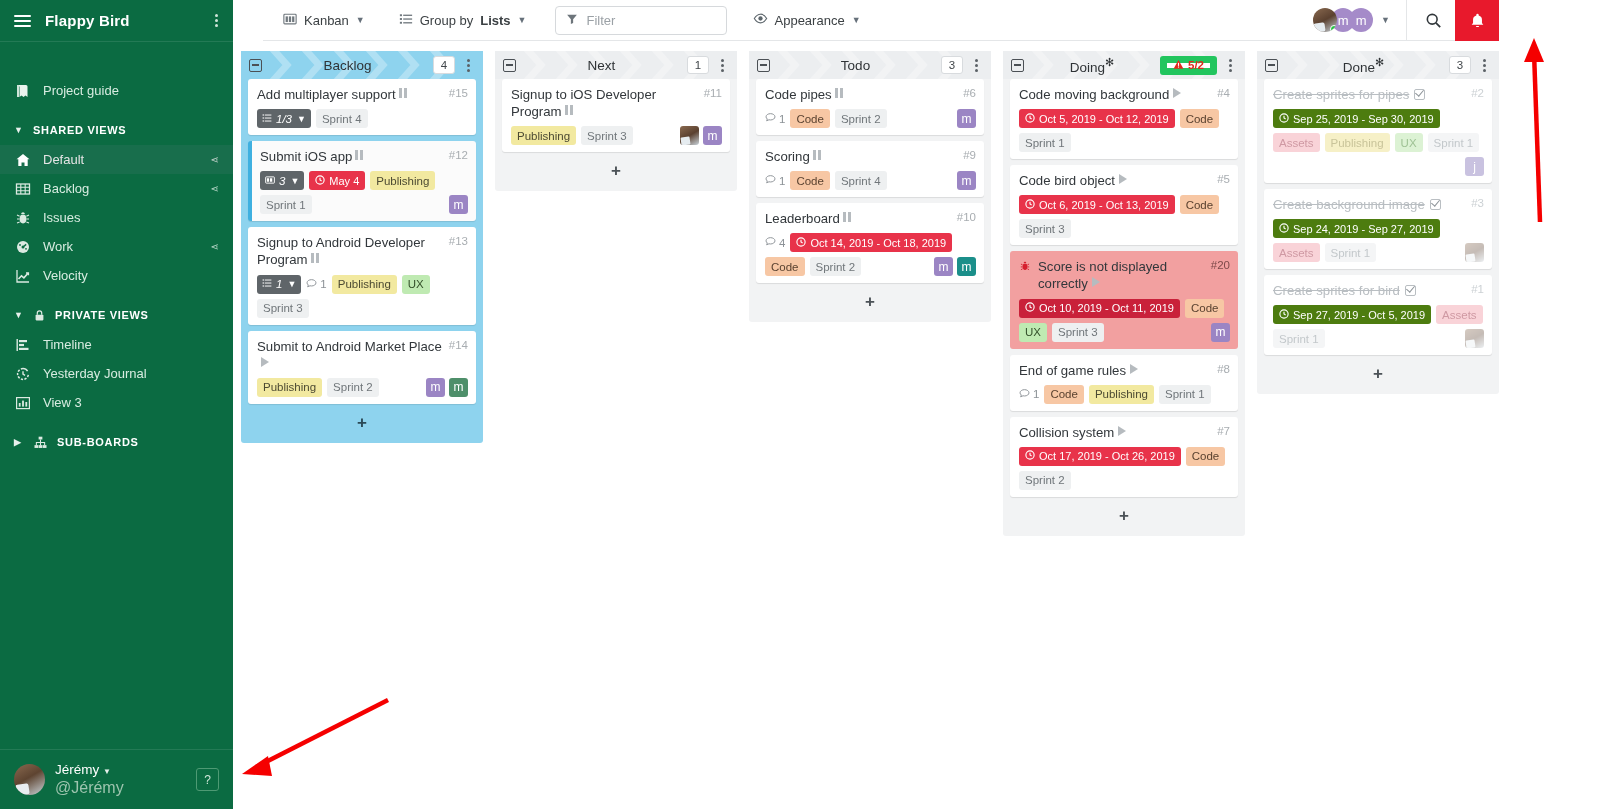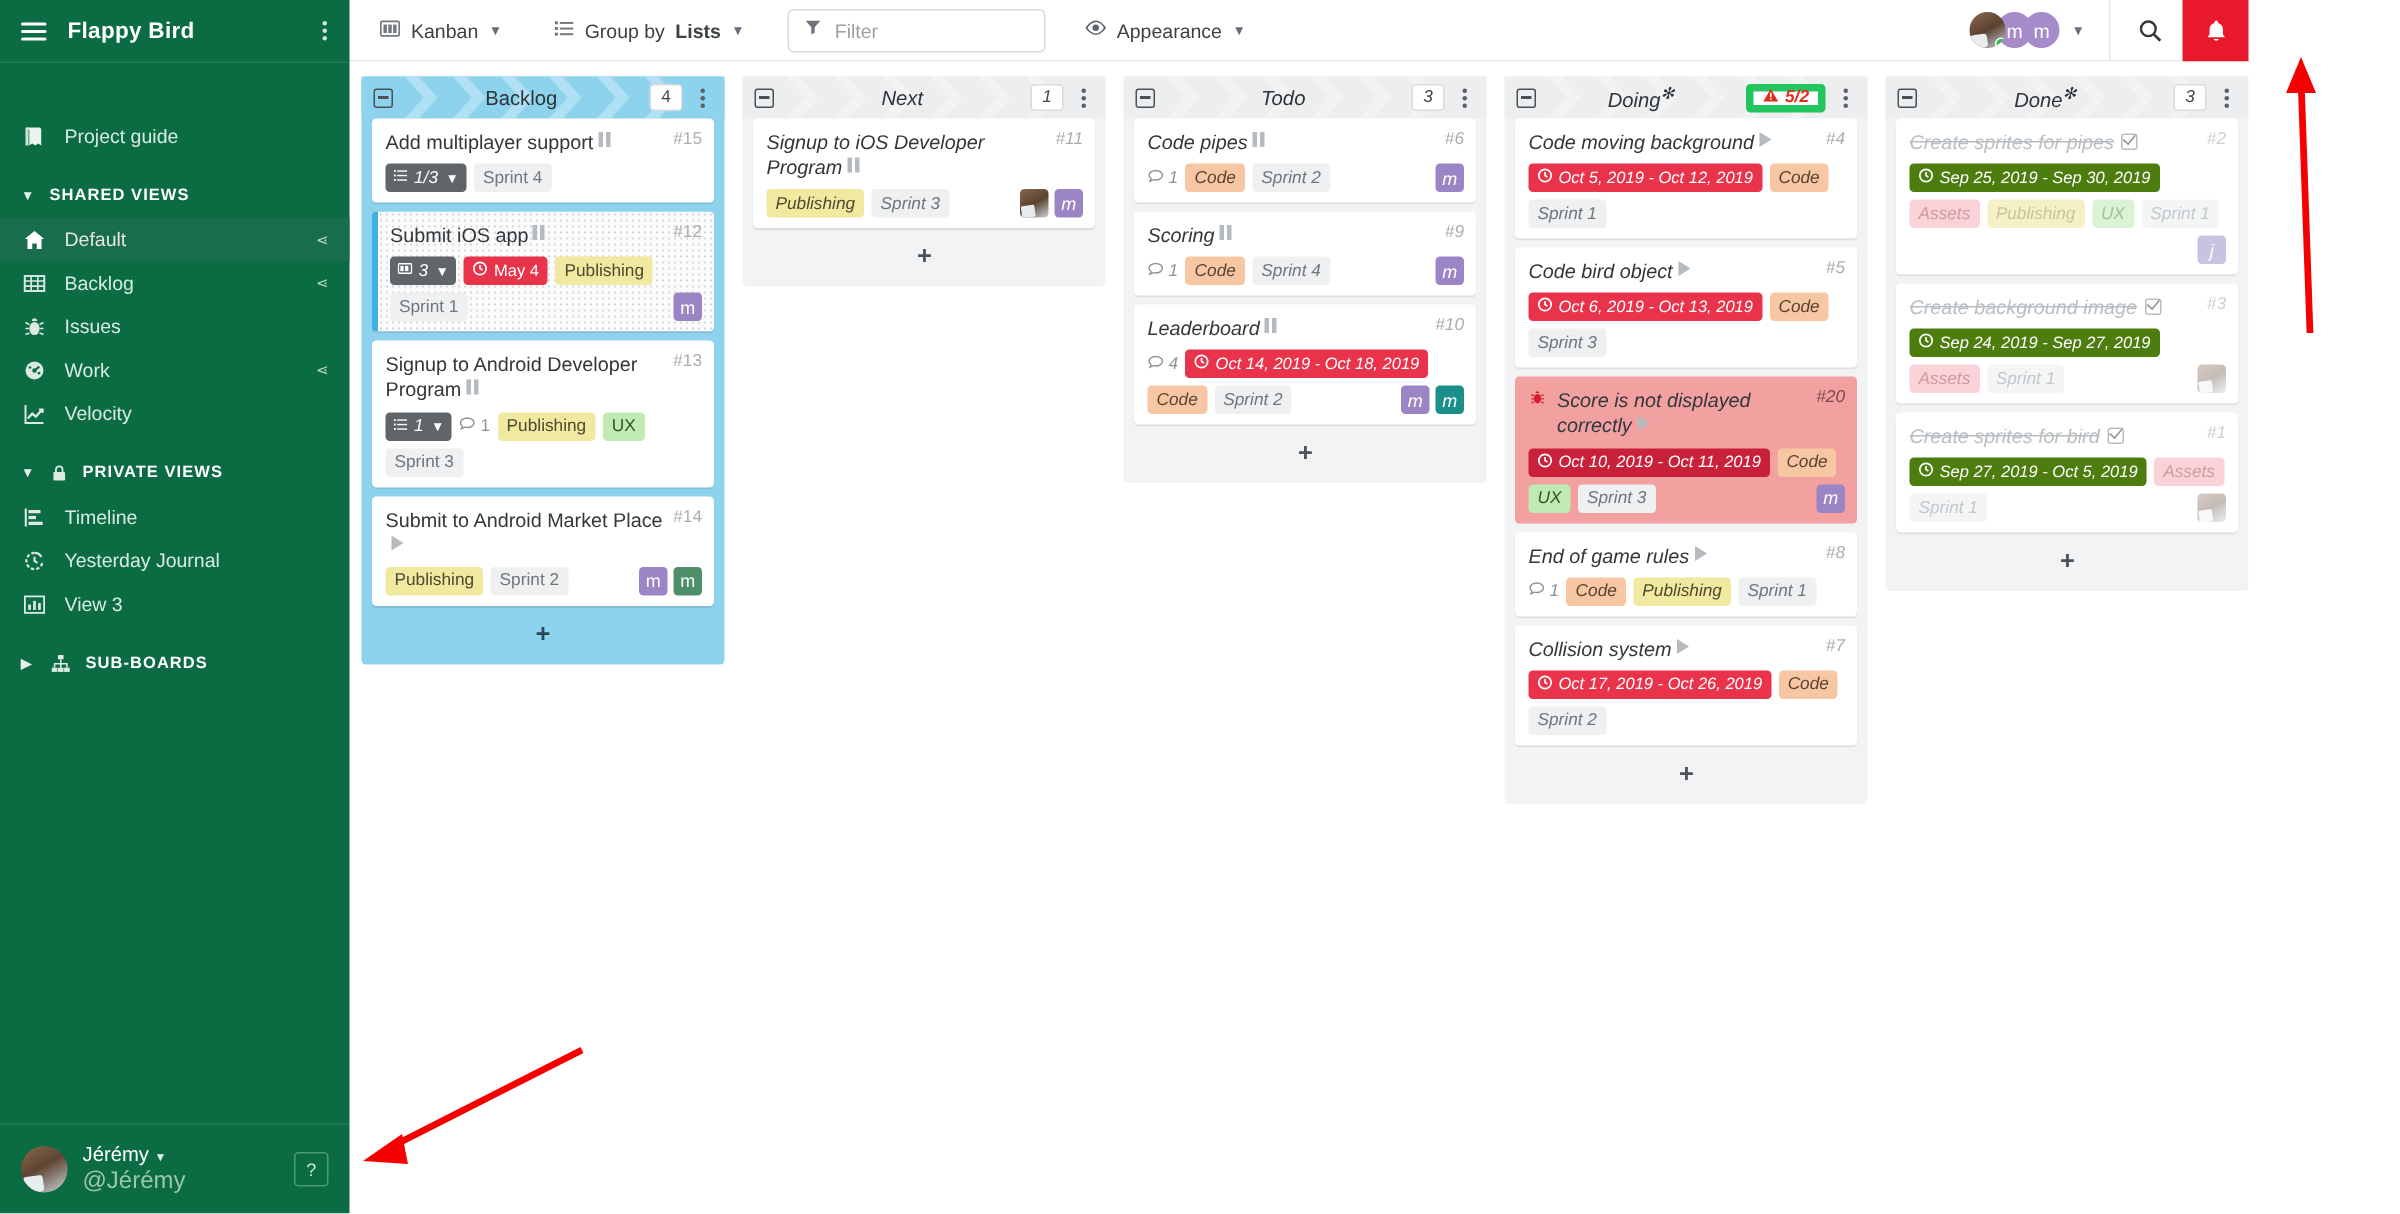--- a/index.html
+++ b/index.html
@@ -72,21 +72,21 @@
     border: 1px solid #4e9a74; border-radius: 3px;
     display: flex; align-items: center; justify-content: center;
     font-size: 12px; color: #cfe7d9; cursor: pointer;
   }
 
   
   .main { flex: 1; height: 809px; display: flex; flex-direction: column; background:#fff; }
 
   .topbar {
     height: 41px; display: flex; align-items: center;
-    border-bottom: 1px solid #e4e6e8; background: #fff; padding-left: 10px;
+    border-bottom: 1px solid #e4e6e8; background: #fff; padding-left: 10px; margin-left: 30px;
   }
   .tb-btn {
     display: flex; align-items: center; gap: 7px;
     padding: 0 10px; height: 28px; font-size: 13px; color: #3c4144;
     cursor: pointer; border-radius: 3px; white-space: nowrap;
   }
   .tb-btn b { font-weight: bold; }
   .caret-dn { font-size: 9px; color: #66707a; }
   .tb-filter {
     width: 172px; height: 29px; margin-left: 18px;
@@ -159,32 +159,32 @@
   .col-count {
     min-width: 22px; height: 18px; background: #fff; border: 1px solid #d8dbde;
     border-radius: 3px; font-size: 11.5px; color: #41464a;
     display: flex; align-items: center; justify-content: center;
     padding: 0 4px; position: relative; z-index: 2;
   }
   .col-wip {
     height: 19px; background: #fff; border-radius: 3px;
     display: flex; align-items: center; gap: 4px; padding: 0 6px;
     font-size: 11.5px; color: #e02b1d; font-weight: bold;
-    position: relative; z-index: 2; border: 5px solid #22c55e;
+    position: relative; z-index: 2; border: 7px solid #22c55e;
   }
   .col-kebab {
     width: 14px; display: flex; flex-direction: column; align-items:center; gap: 2px;
     cursor: pointer; position: relative; z-index: 2; flex: 0 0 14px;
   }
   .col-kebab i { width: 3px; height: 3px; border-radius: 50%; background: #5b6166; display:block; }
 
   
   .col.blue { background: #8ed3ee; }
   .col.blue .col-head { background: #8ed3ee; }
-  .col.grey { background: #f2f3f4; font-style: italic; }
+  .col.grey { background: #f2f3f4; }
   .col.grey .col-head { background: #eceef0; }
 
   
   .card {
     background: #fff; border-radius: 3px; margin-bottom: 6px;
     padding: 7px 8px 7px 9px;
     box-shadow: 0 1px 1px rgba(0,0,0,.10);
     position: relative; cursor: pointer;
   }
   .card.dotted {

